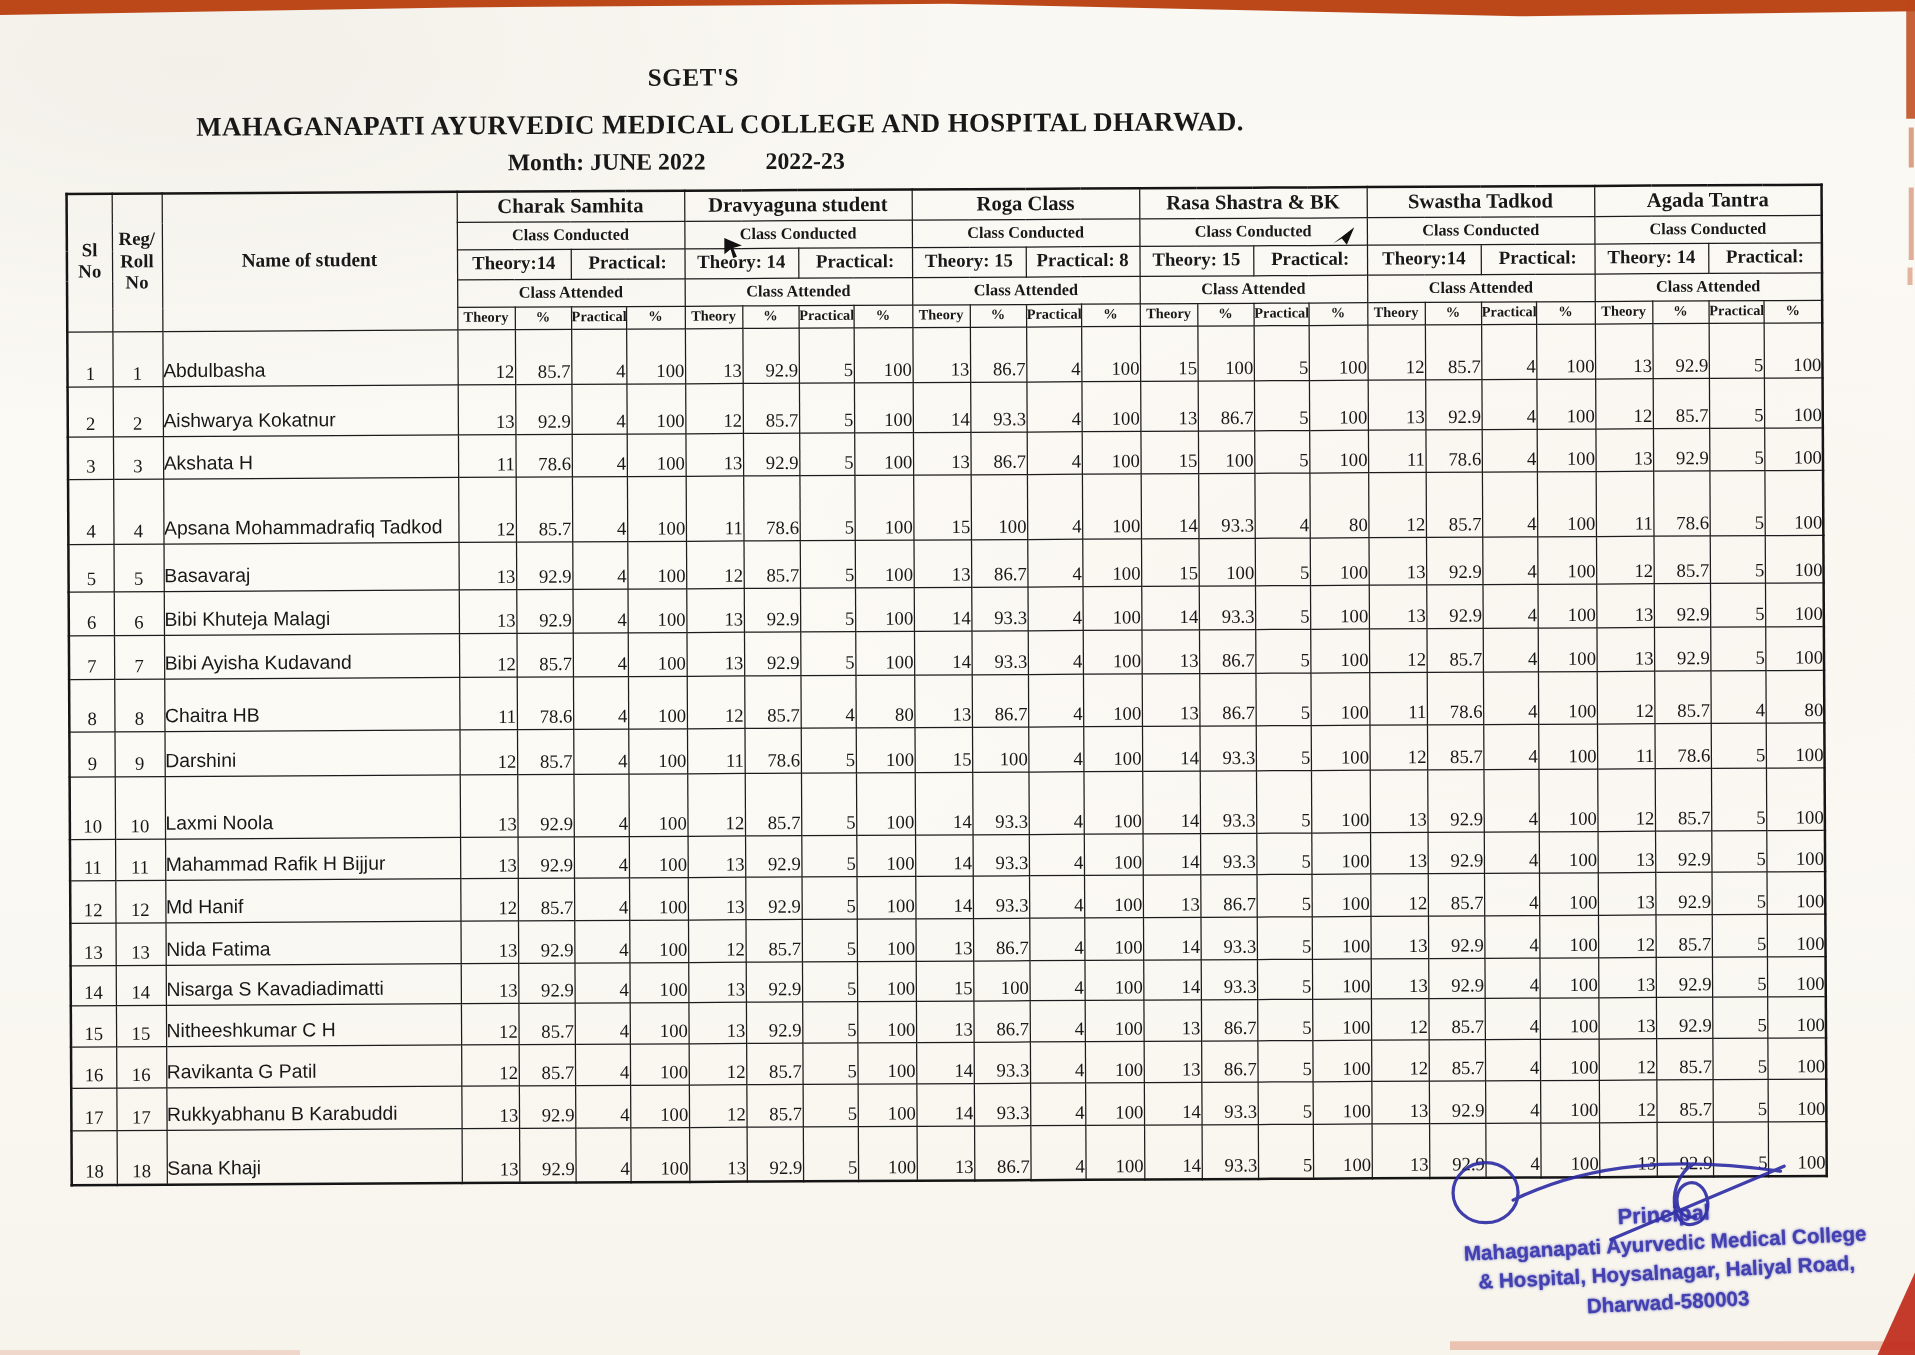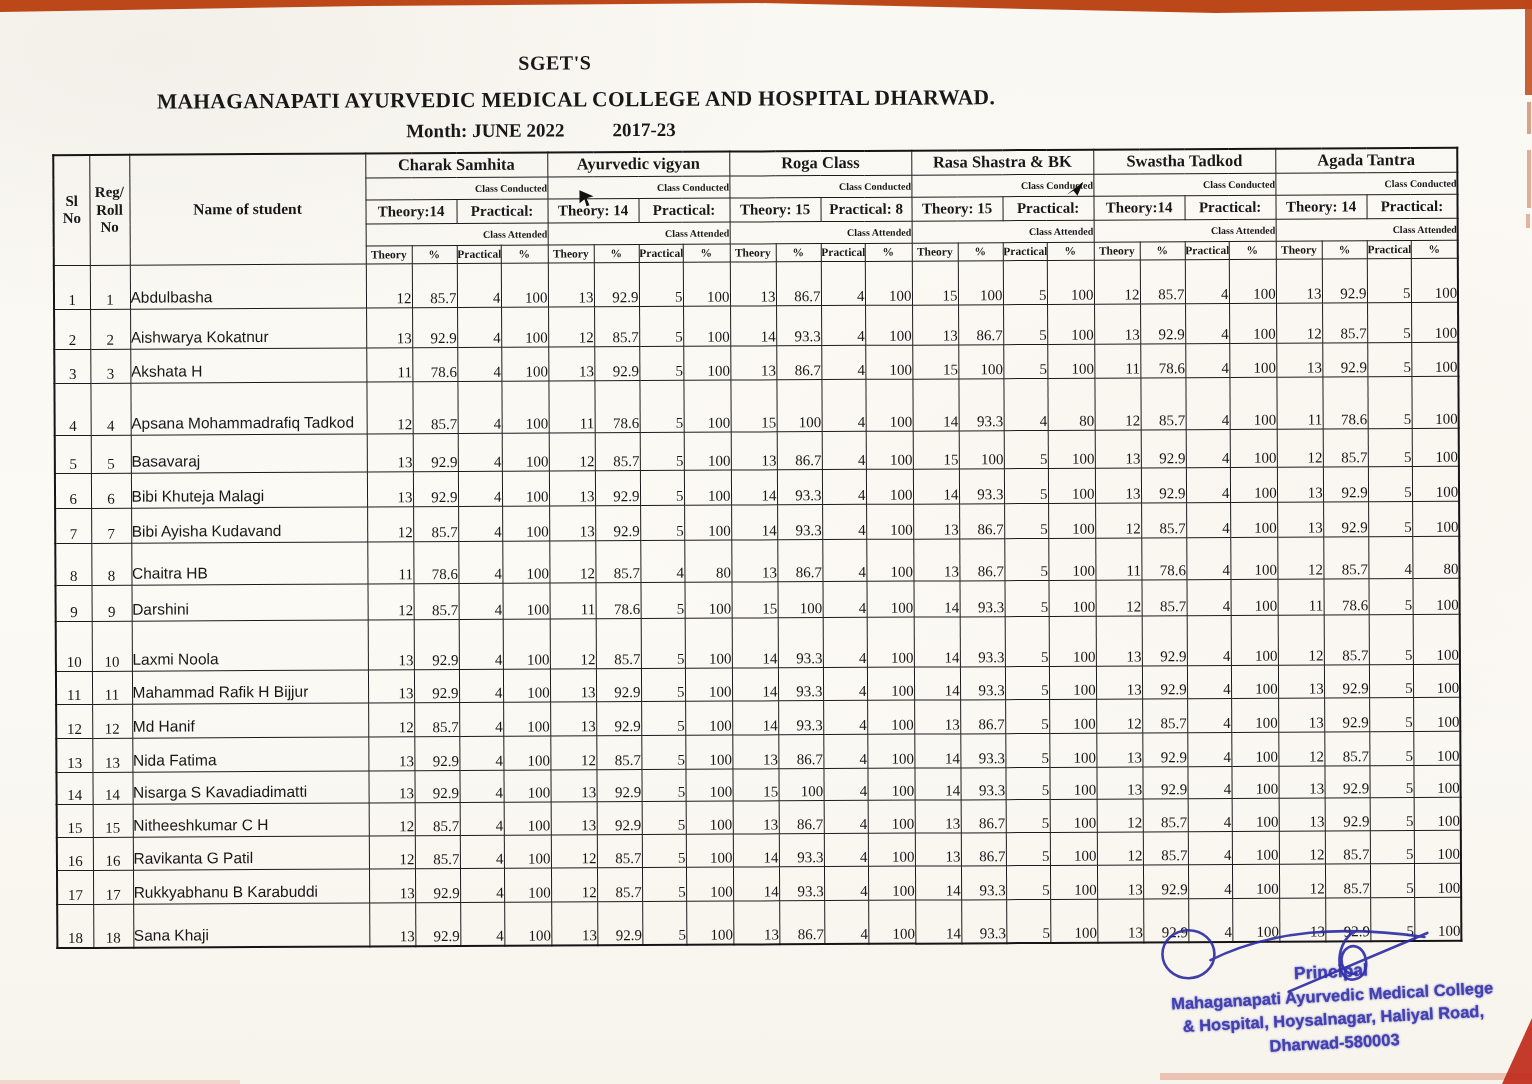--- a/index.html
+++ b/index.html
@@ -20,21 +20,21 @@
   .t-month{position:absolute;left:408px;top:118px;font-size:19px;font-weight:bold;}
   .t-year{margin-left:48px;}
 
   table.att{position:absolute;left:54px;top:150px;border-collapse:collapse;table-layout:fixed;
     width:1404px;border:2.2px solid #151515;}
   table.att th,table.att td{border:1.4px solid #1c1c1c;padding:0;overflow:hidden;}
   th{font-family:"Liberation Serif",serif;font-weight:bold;}
   .hfix{font-size:15px;line-height:1.15;vertical-align:middle;text-align:center;}
   .hname{font-size:15.5px;vertical-align:middle;text-align:center;}
   .hsub{font-size:16.5px;text-align:center;vertical-align:middle;}
-  .hcc{font-size:10px;text-align:right;vertical-align:middle;}
+  .hcc{font-size:13px;text-align:center;vertical-align:middle;}
   .hth{font-size:15px;text-align:center;vertical-align:middle;white-space:nowrap;}
   .hmini{font-size:11.5px;text-align:center;vertical-align:middle;white-space:nowrap;margin-left:36px;}
   td.c{font-size:15px;text-align:center;vertical-align:bottom;padding-bottom:6px;}
   td.name{font-family:"Liberation Sans",sans-serif;font-size:15.5px;text-align:left;
           vertical-align:bottom;padding:0 26px 5px 4px;line-height:1.35;}
   td.num{font-size:15px;text-align:right;vertical-align:bottom;padding:0 3px 6px 0;}
 
   .stamp{position:absolute;left:1128px;top:962px;width:404px;text-align:center;
     transform:rotate(-2.6deg);font-family:"Liberation Sans",sans-serif;font-weight:bold;
     line-height:1.42;opacity:.92;}
@@ -44,21 +44,21 @@
   .overlay{position:absolute;inset:0;pointer-events:none;}
 </style>
 </head>
 <body>
 
 <div class="sheet">
 
   <div class="t-org">SGET'S</div>
   <div class="t-college">MAHAGANAPATI AYURVEDIC MEDICAL COLLEGE AND HOSPITAL DHARWAD.</div>
   <div class="t-month">
-    <span>Month: JUNE 2022</span><span class="t-year">2017-23</span>
+    <span>Month: JUNE 2022</span><span class="t-year">2022-23</span>
   </div>
 
   <table class="att">
       <colgroup>
         <col style="width: 36px;">
         <col style="width: 40px;">
         <col style="width: 236px;">
         <col style="width: 46px;">
         <col style="width: 45px;">
         <col style="width: 44px;">
@@ -83,21 +83,21 @@
         <col style="width: 45px;">
         <col style="width: 44px;">
         <col style="width: 47px;">
       </colgroup>
       <thead>
         <tr style="height: 24px;">
           <th class="hfix" rowspan="5">Sl No</th>
           <th class="hfix" rowspan="5">Reg/ Roll No</th>
           <th class="hname" rowspan="5">Name of student</th>
           <th class="hsub" colspan="4">Charak Samhita</th>
-          <th class="hsub" colspan="4">Ayurvedic vigyan</th>
+          <th class="hsub" colspan="4">Dravyaguna student</th>
           <th class="hsub" colspan="4">Roga Class</th>
           <th class="hsub" colspan="4">Rasa Shastra &amp; BK</th>
           <th class="hsub" colspan="4">Swastha Tadkod</th>
           <th class="hsub" colspan="4">Agada Tantra</th>
         </tr>
         <tr style="height: 22px;">
           <th class="hcc" colspan="4">Class Conducted</th>
           <th class="hcc" colspan="4">Class Conducted</th>
           <th class="hcc" colspan="4">Class Conducted</th>
           <th class="hcc" colspan="4">Class Conducted</th>

